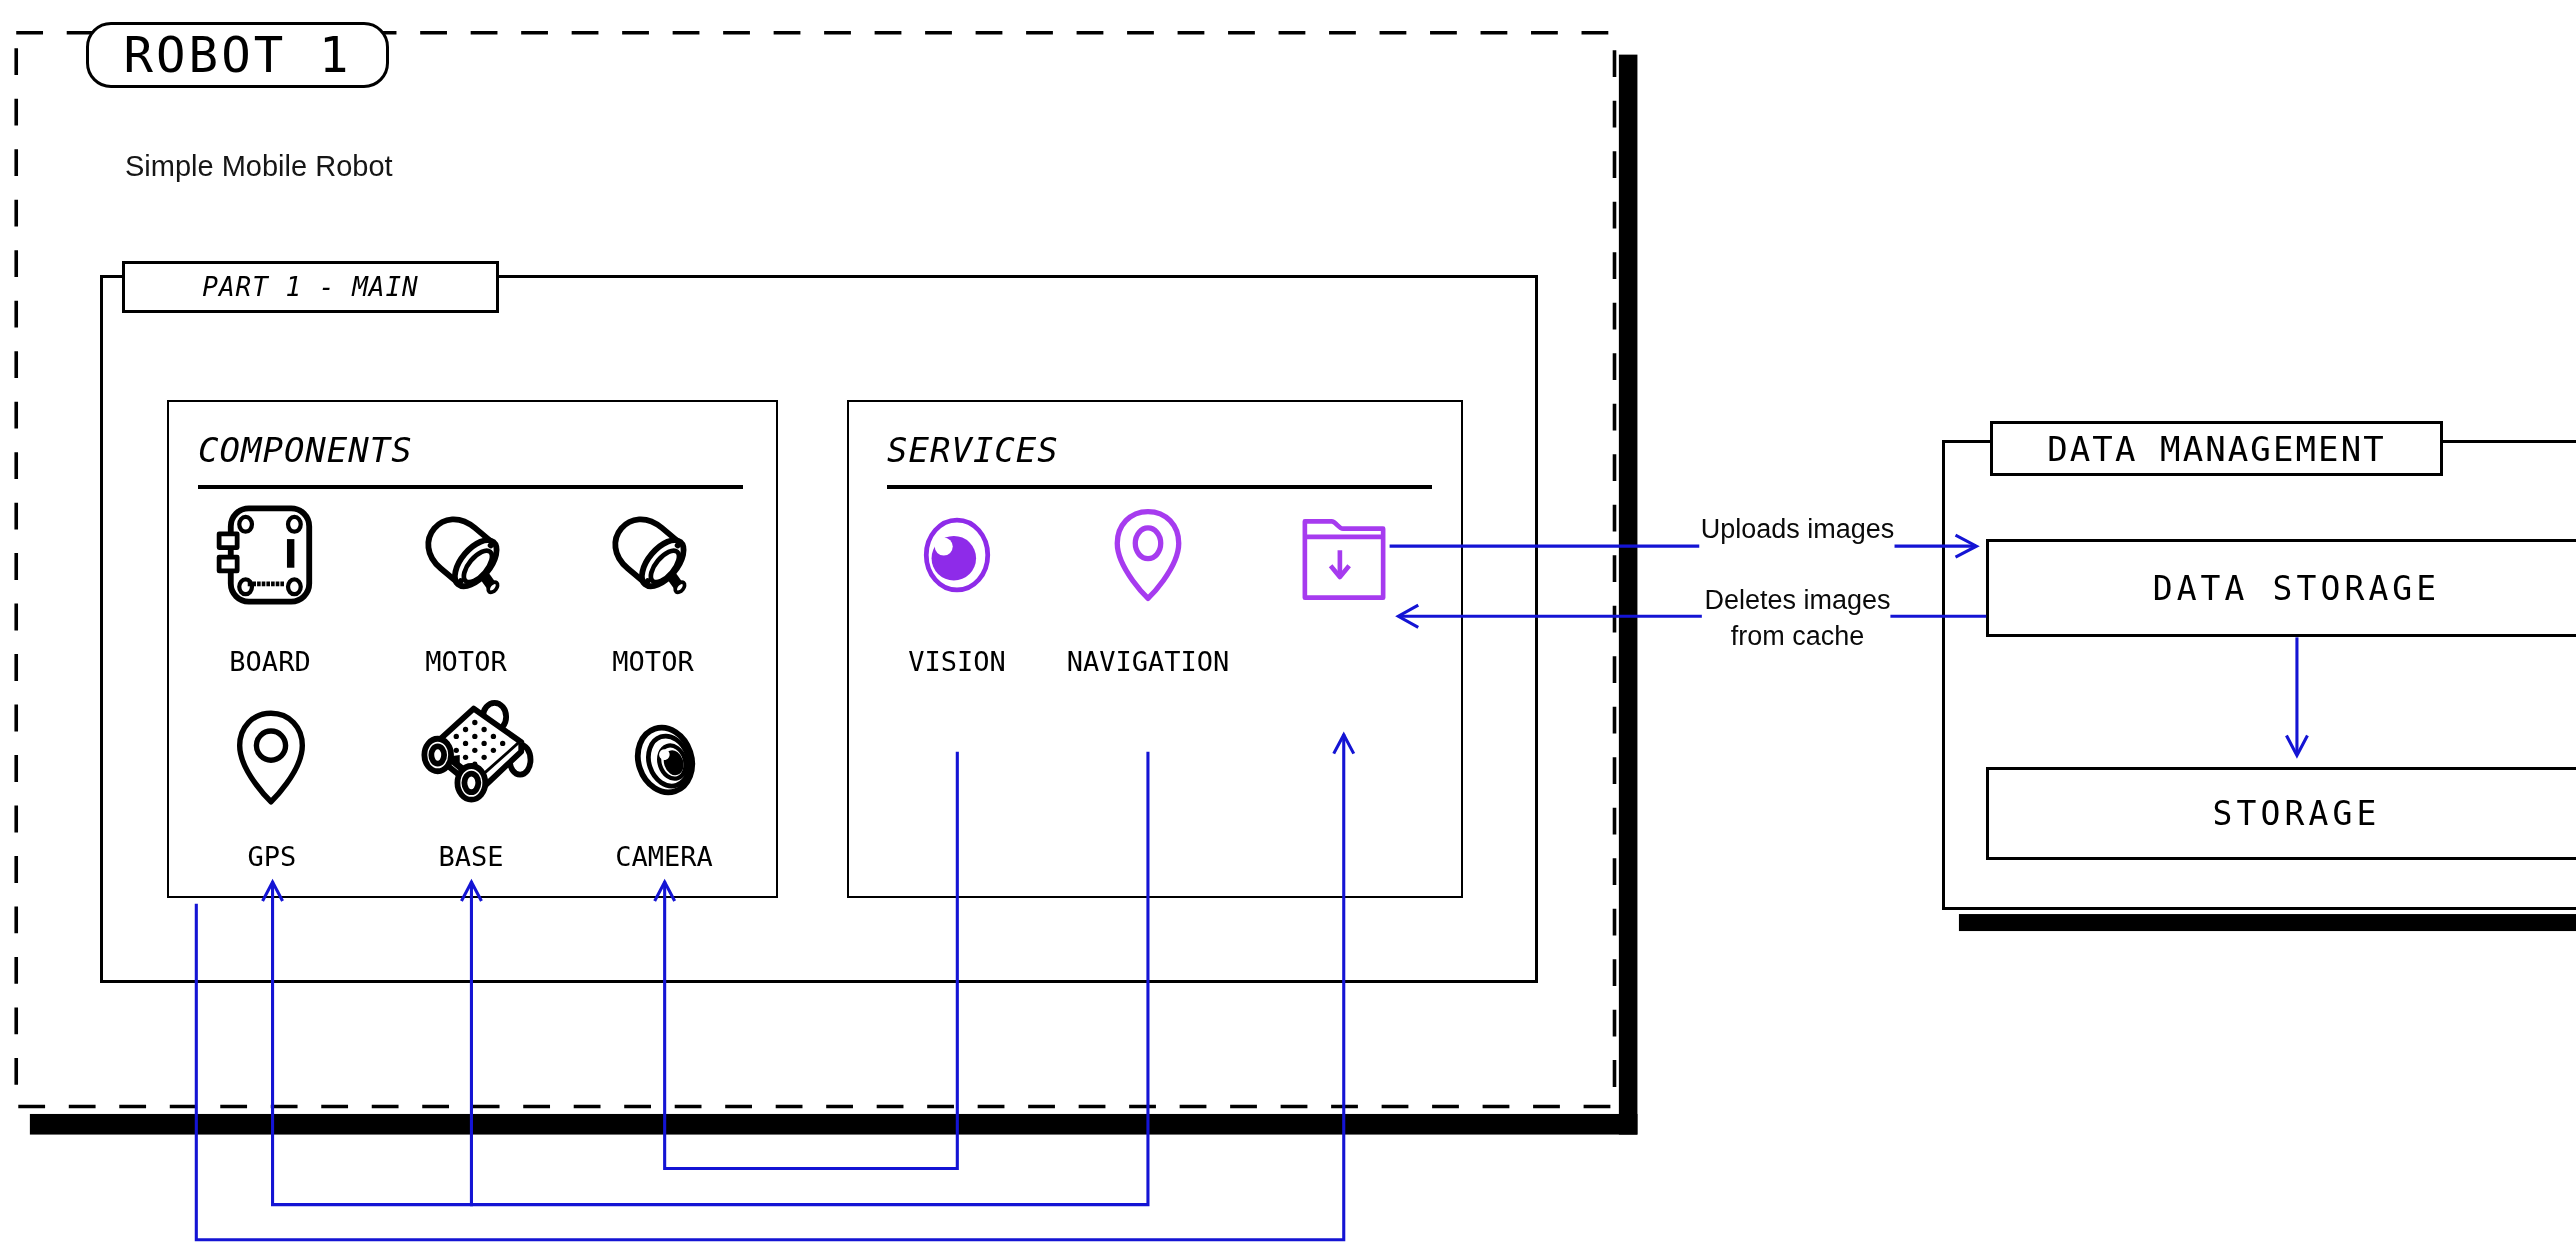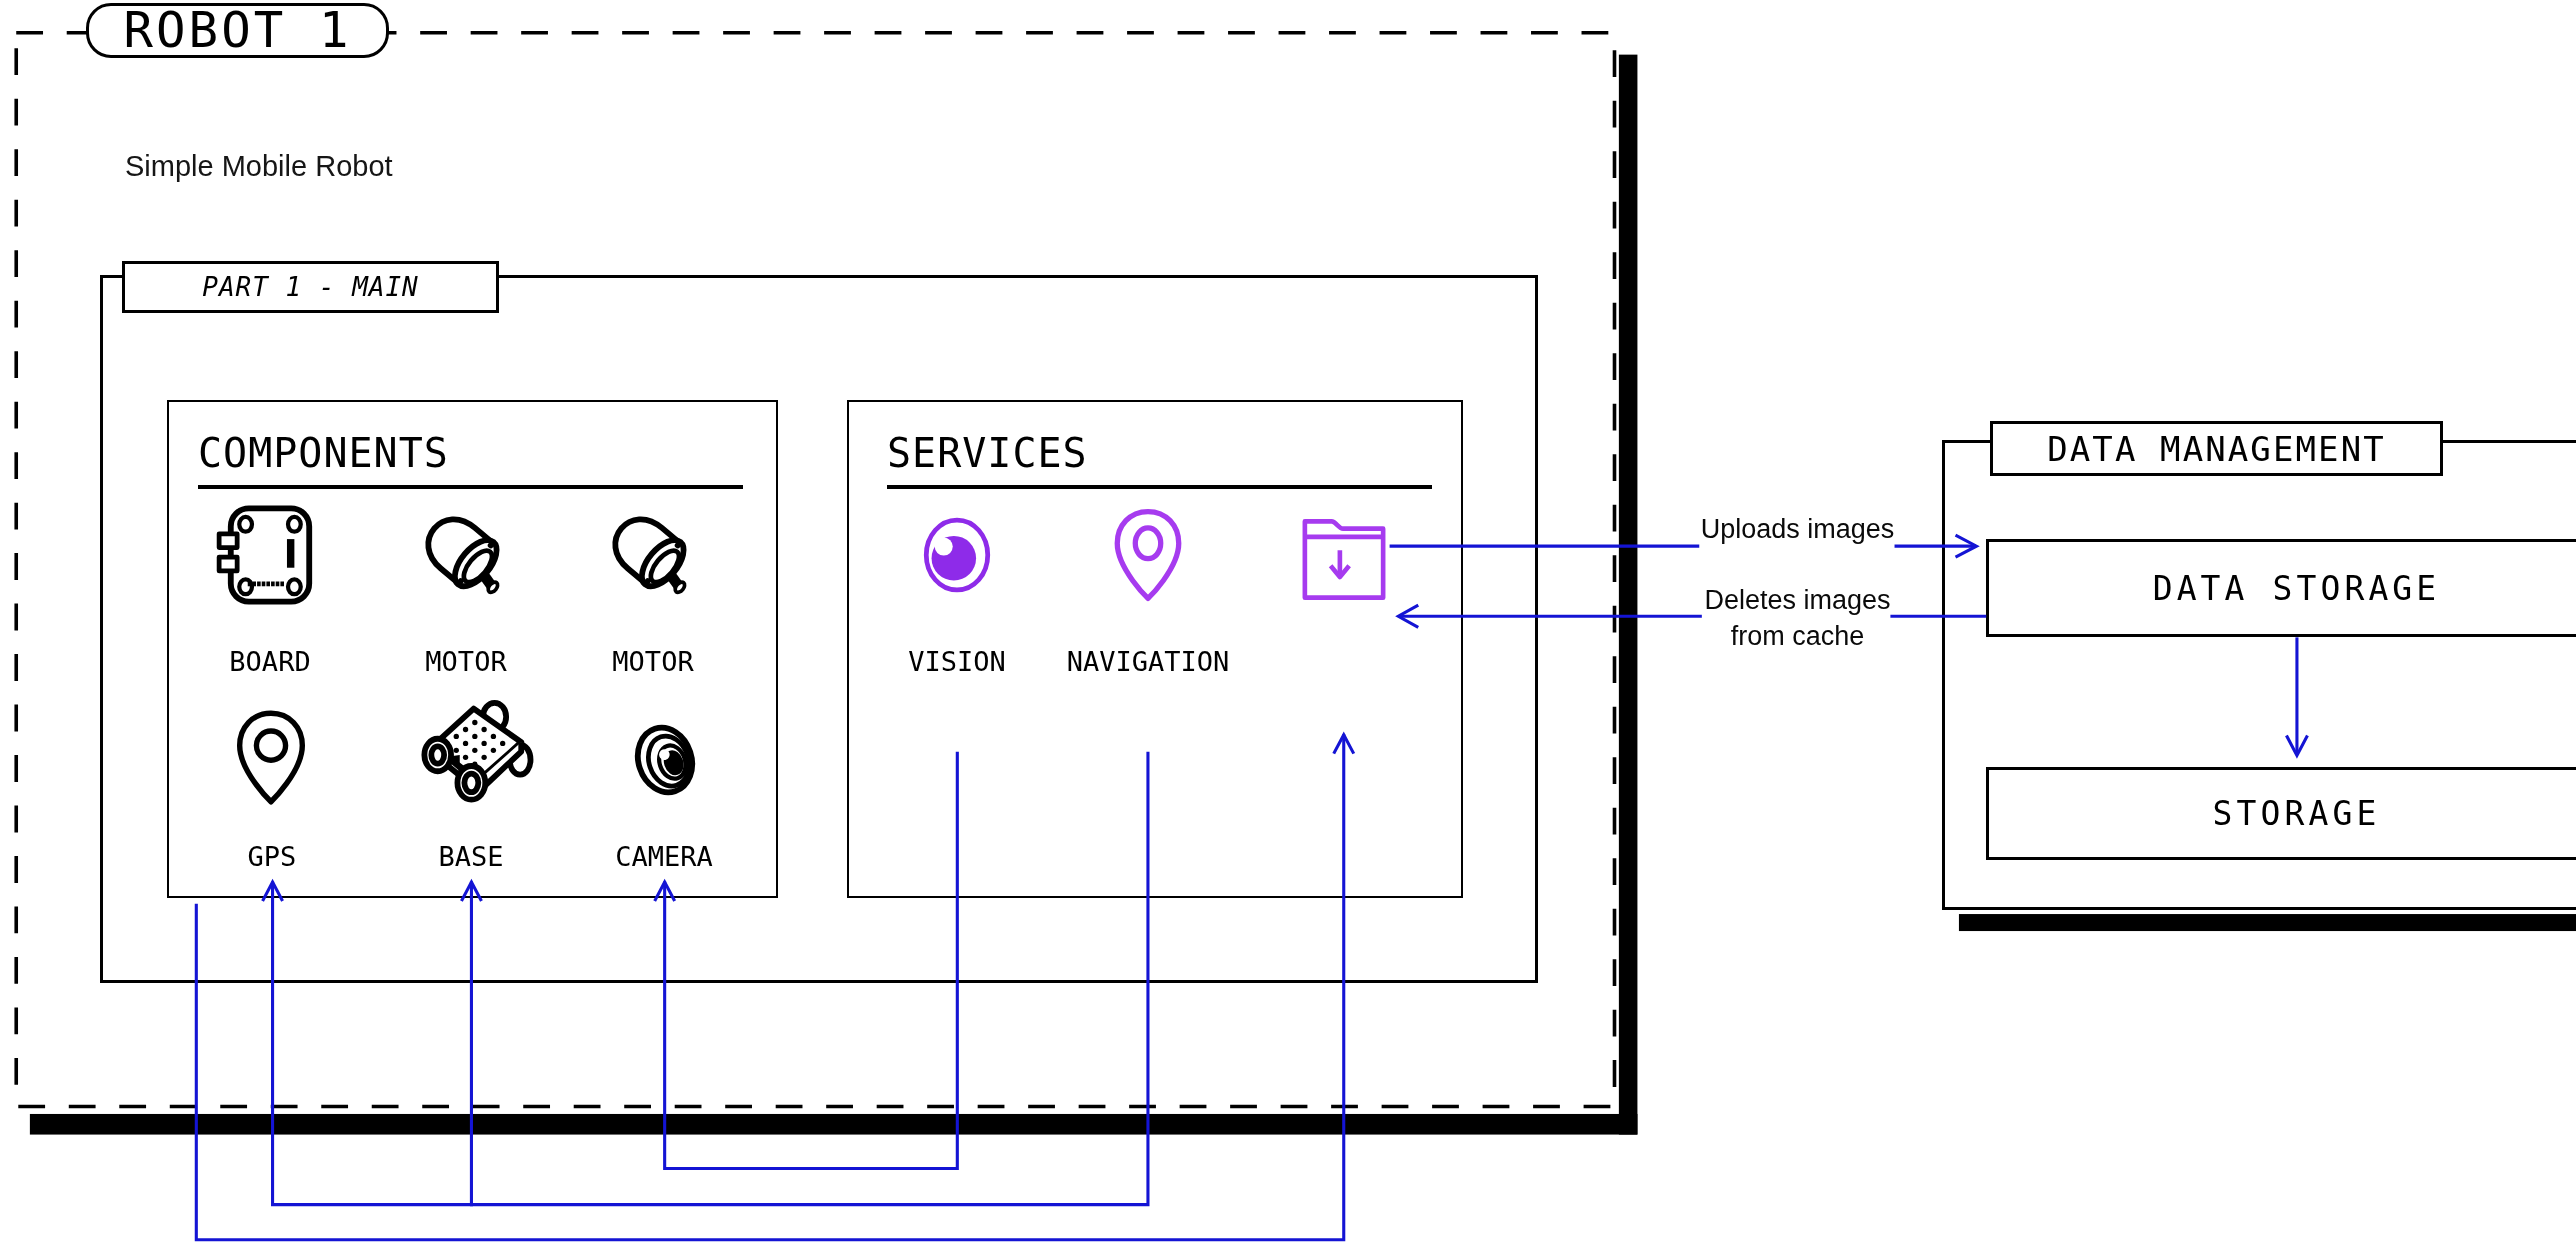--- a/index.html
+++ b/index.html
@@ -13,21 +13,21 @@
   .labelbox{position:absolute;border:3.6px solid #000;background:#ffffff;z-index:4;box-sizing:border-box;
             display:flex;align-items:center;justify-content:center;white-space:nowrap;}
   .solidbox{position:absolute;border:3.1px solid #000;background:#ffffff;z-index:4;box-sizing:border-box;
             display:flex;align-items:center;justify-content:center;white-space:nowrap;}
   .robot-title{font-size:49px;letter-spacing:3.1px;}
   .part-title{font-size:26px;letter-spacing:1px;font-style:italic;}
   .dm-title{font-size:34px;letter-spacing:2.1px;}
   .dm-inner{font-size:33px;letter-spacing:4.1px;}
   .subtitle{position:absolute;z-index:4;font-family:"Liberation Sans","DejaVu Sans",sans-serif;
             font-size:29px;color:#161616;white-space:nowrap;}
-  .sec-header{position:absolute;z-index:4;font-size:40px;letter-spacing:1px;white-space:nowrap;}
+  .sec-header{position:absolute;z-index:4;font-size:34px;letter-spacing:1px;white-space:nowrap;font-style:italic;}
   .sec-underline{position:absolute;z-index:4;height:3.6px;background:#000;}
   .icon{position:absolute;z-index:4;}
   .icon svg{display:block;width:100%;height:100%;}
   .icon-label{position:absolute;z-index:4;width:216px;text-align:center;font-size:27px;line-height:32px;
               white-space:pre-line;margin-top:6px;}
   .edge-label{position:absolute;z-index:7;width:309px;text-align:center;z-index:7;
               font-family:"Liberation Sans","DejaVu Sans",sans-serif;font-size:27px;line-height:36px;
               color:#0a0a0a;white-space:pre-line;}
 </style>
 </head>
@@ -39,21 +39,21 @@
 
     <rect x="3142" y="106" width="36" height="2096" fill="#000"></rect>
     <rect x="58" y="2162" width="3120" height="40" fill="#000"></rect>
 
     <rect x="31.5" y="63.5" width="3102" height="2084" fill="none" stroke="#000" stroke-width="7" stroke-dasharray="52 46"></rect>
 
     <rect x="5146" y="888" width="32" height="919" fill="#000"></rect>
     <rect x="3802" y="1774" width="1376" height="33" fill="#000"></rect>
   </svg>
 
-  <div class="labelbox robot-title" style="left:86px;top:3px;width:303px;height:55px;border-radius:25px;">
+  <div class="labelbox robot-title" style="left:86px;top:22px;width:303px;height:66px;border-radius:25px;">
     <span>ROBOT 1</span>
   </div>
   <div class="subtitle" style="left:89px;top:150px;margin-left:36px;">Simple Mobile Robot</div>
 
   <div class="box" style="left:100px;top:275px;width:1438px;height:708px;"></div>
   <div class="labelbox part-title" style="left:122px;top:261px;width:377px;height:52px;border-width:3.1px;">
     <span>PART 1 - MAIN</span>
   </div>
 
   <div class="box thinbox" style="left:167px;top:400px;width:611px;height:498px;"></div>

